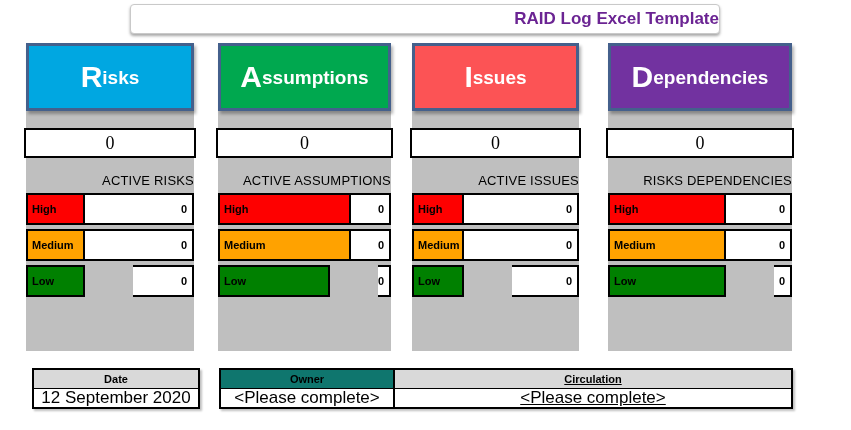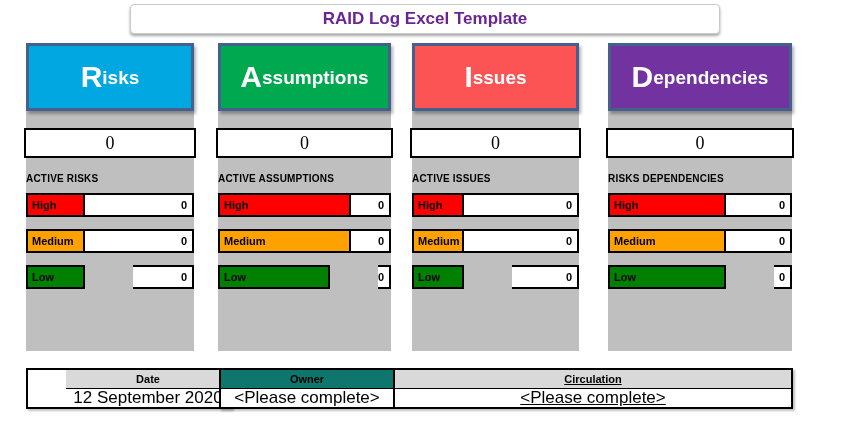--- a/index.html
+++ b/index.html
@@ -5,21 +5,21 @@
   html,body{margin:0;padding:0;}
   body{
     width:851px;height:430px;position:relative;background:#ffffff;
     font-family:"Liberation Sans", sans-serif;overflow:hidden;
   }
   
   .title-box{
     position:absolute;left:130px;top:4px;width:588px;height:28px;
     background:#ffffff;border:1px solid #c9c9c9;border-radius:4px;
     box-shadow:0 2px 3px rgba(0,0,0,0.35);
-    display:flex;align-items:center;justify-content:center;
+    display:flex;align-items:center;justify-content:flex-end;
   }
   .title-text{font-size:17px;font-weight:bold;}
   
   .colwrap{position:absolute;top:43px;height:308px;}
   .c0{left:26px;width:168px;}
   .c1{left:218px;width:173px;}
   .c2{left:412px;width:167px;}
   .c3{left:608px;width:184px;}
   .col-box{
     position:absolute;left:0;top:0;width:100%;height:68px;
@@ -31,25 +31,25 @@
   .col-box .initial{font-size:30px;font-weight:bold;line-height:1;}
   .col-box .rest{font-size:19px;font-weight:bold;line-height:1;}
   .counter{
     position:absolute;left:-2px;top:85px;width:calc(100% + 4px);height:30px;
     background:#ffffff;border:2px solid #000000;box-sizing:border-box;
     text-align:center;font-family:"Liberation Serif", serif;
     font-size:18px;line-height:26px;color:#000000;
   }
   .active-label{
     position:absolute;left:0;top:130px;width:100%;height:14px;
-    text-align:left;font-size:10px;font-weight:bold;color:#000000;
+    text-align:right;font-size:13px;font-weight:normal;color:#000000;
     letter-spacing:0.2px;
   }
   .hml-row{
-    position:absolute;left:0;width:100%;height:24px;
+    position:absolute;left:0;width:100%;height:32px;
     display:flex;box-sizing:border-box;
   }
   .row-high{top:150px;}
   .row-medium{top:186px;justify-content:flex-end;}
   .row-low{top:222px;gap:48px;}
   .hml-label{
     border:2px solid #000000;box-sizing:border-box;
     font-size:11px;font-weight:bold;color:#000000;
     display:flex;align-items:center;padding-left:4px;
   }
@@ -60,21 +60,21 @@
   }
   .c0 .hml-label{width:35%;}
   .c1 .hml-label{width:77%;}
   .c2 .hml-label{width:31%;}
   .c3 .hml-label{width:64%;}
   
   .ftable{
     position:absolute;top:368px;border:2px solid #000000;background:#ffffff;
     box-shadow:2px 2px 2px rgba(0,0,0,0.25);
   }
-  .date-table{left:26px;width:164px;padding-left:38px;}
+  .date-table{left:32px;width:164px;}
   .oc-table{left:219px;width:570px;display:flex;}
   .oc-col-owner{width:172px;border-right:2px solid #000000;}
   .oc-col-circ{flex:1;text-decoration:underline;}
   .fheader{
     height:18px;border-bottom:1px solid #000000;
     text-align:center;font-size:11px;font-weight:bold;line-height:18px;color:#000000;
   }
   .fvalue{
     height:18px;text-align:center;font-size:17px;line-height:18px;color:#000000;
     background:#ffffff;

